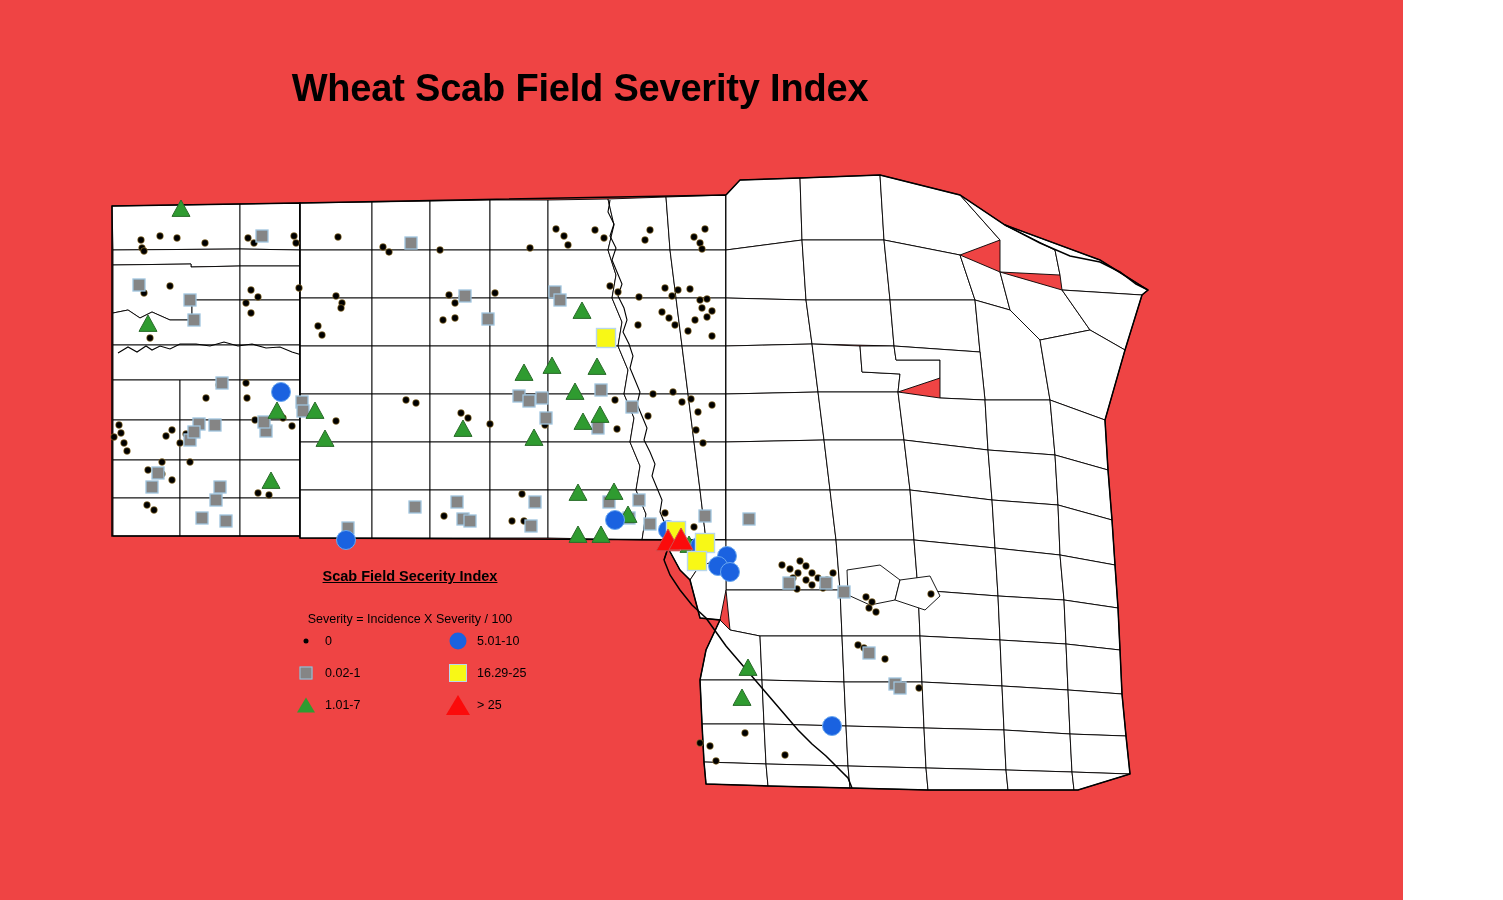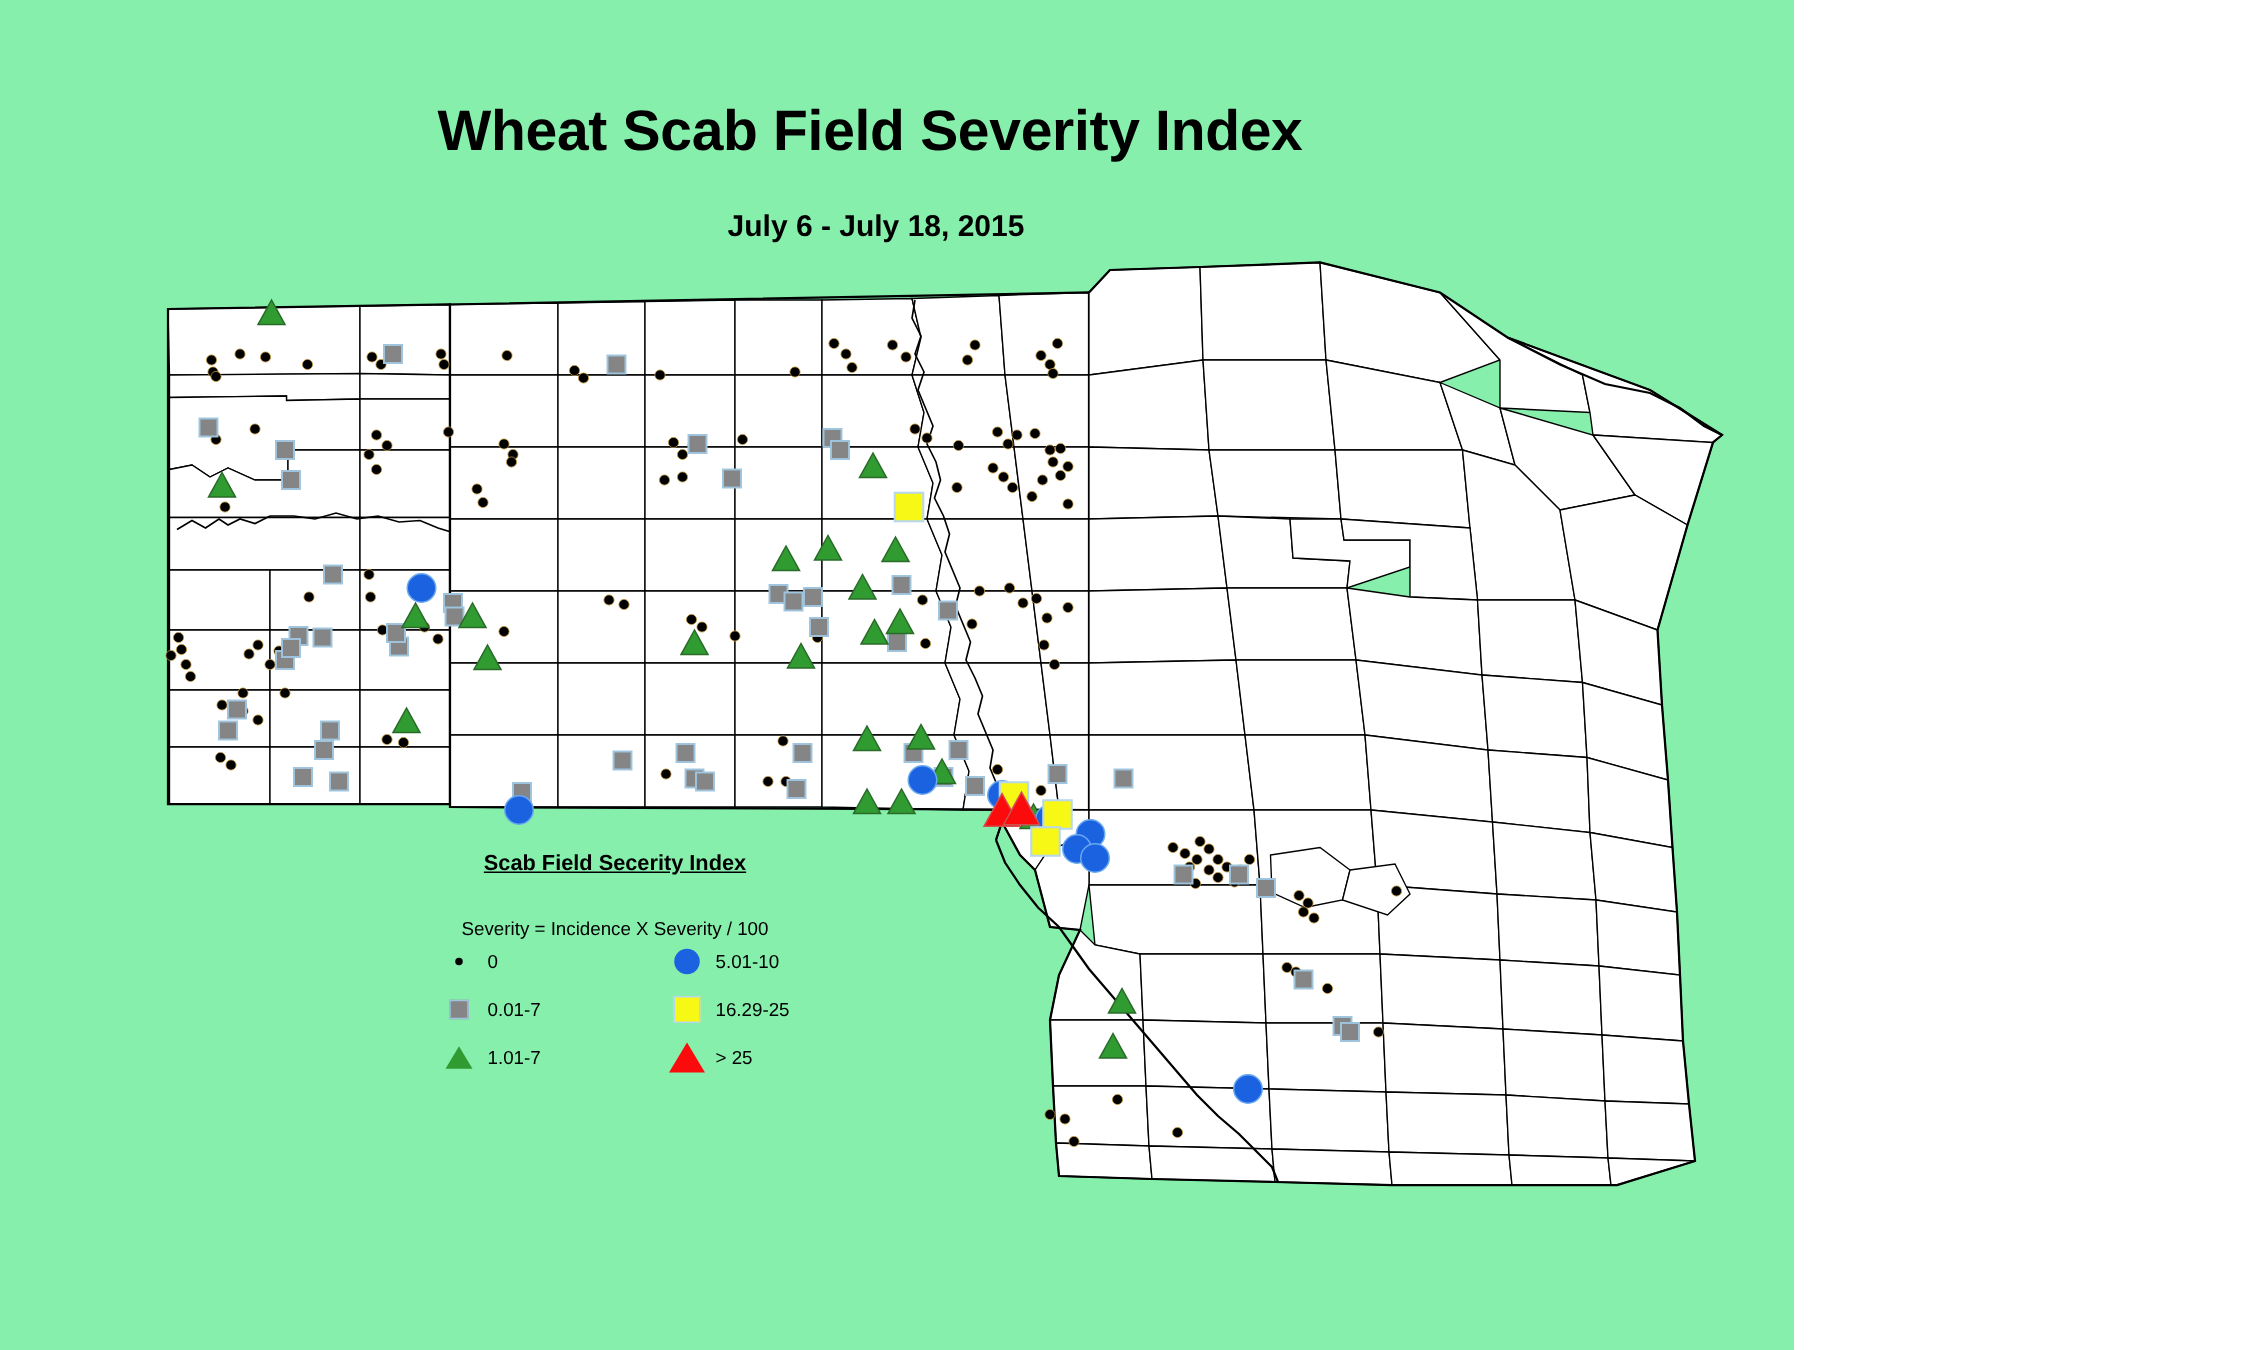--- a/index.html
+++ b/index.html
@@ -11,23 +11,23 @@
     width: 1503px;
     height: 900px;
     position: relative;
     overflow: hidden;
     font-family: "Liberation Sans", sans-serif;
     color: #000000;
   }
   #page {
     position: absolute;
     left: 0; top: 0;
-    width: 1196px;
+    width: 1403px;
     height: 900px;
-    background: #86efac;
+    background: #ef4444;
   }
   #title {
     position: absolute;
     left: 0;
     top: 68px;
     width: 1160px;
     text-align: center;
     font-size: 38px;
     font-weight: bold;
     letter-spacing: -0.2px;
@@ -135,21 +135,20 @@
     border-right: 12px solid transparent;
     border-bottom: 20px solid #fb0b0b;
   }
 </style>
 </head>
 <body>
 
 <div id="page">
 
   <div id="title">Wheat Scab Field Severity Index</div>
-  <div id="subtitle">July 6 - July 18, 2015</div>
 
   <div id="map-svg-wrap">
     <svg width="1503" height="900" viewBox="0 0 1503 900">
 
       <g>
 
         <path class="county" d="M112,206 L240,204 L240,249 L113,250 Z"></path>
         <path class="county" d="M240,204 L300,203 L300,250 L240,249 Z"></path>
         <path class="county" d="M113,250 L240,249 L240,266 L191,267 L191,264 L113,265 Z"></path>
         <path class="county" d="M240,249 L300,250 L300,266 L240,266 Z"></path>
@@ -586,21 +585,21 @@
         <div class="legend-row" style="left: 8px; top: 60px;">
           <div class="legend-swatch">
             <div class="sw-center dot-sm"></div>
           </div>
           <div class="legend-label">0</div>
         </div>
         <div class="legend-row" style="left: 8px; top: 92px;">
           <div class="legend-swatch">
             <div class="sw-center sq-gray"></div>
           </div>
-          <div class="legend-label">0.01-7</div>
+          <div class="legend-label">0.02-1</div>
         </div>
         <div class="legend-row" style="left: 8px; top: 124px;">
           <div class="legend-swatch">
             <div class="sw-center tri-green"></div>
           </div>
           <div class="legend-label">1.01-7</div>
         </div>
         <div class="legend-row" style="left: 160px; top: 60px;">
           <div class="legend-swatch">
             <div class="sw-center circ-blue"></div>

